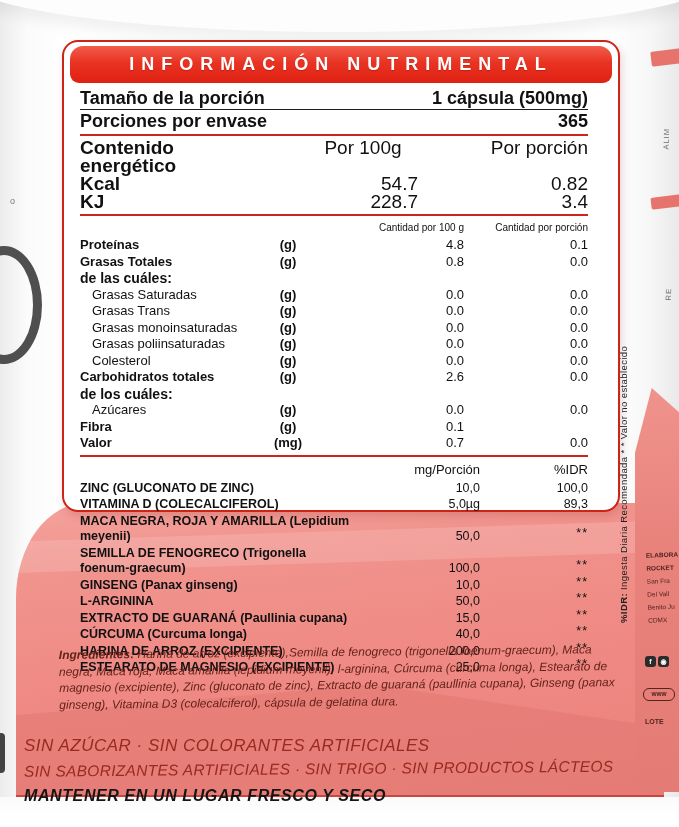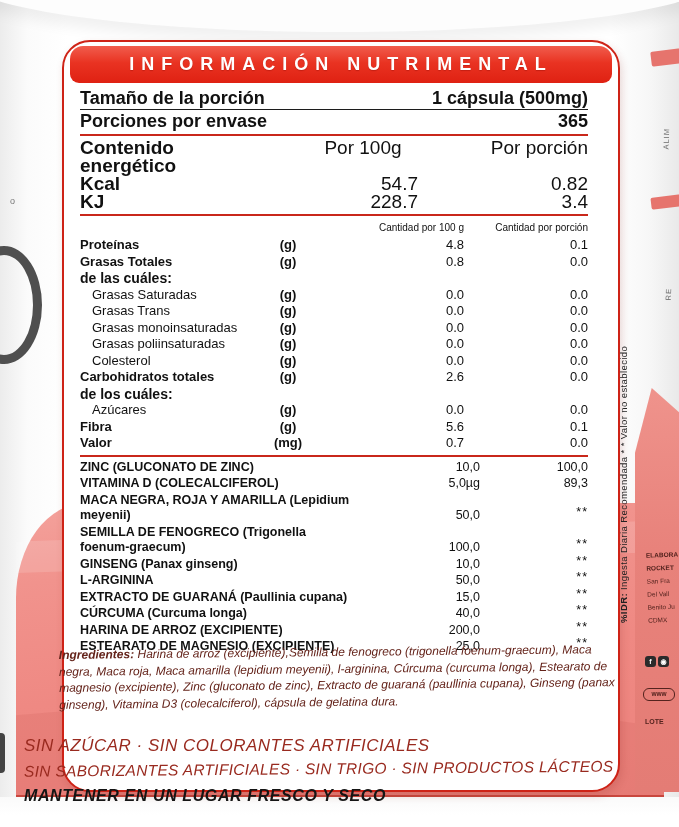--- a/index.html
+++ b/index.html
@@ -33,22 +33,22 @@
   .lote{position:absolute;left:10px;top:330px;color:#54231e;font-size:7px;font-weight:bold;}
   
   .redbar{position:absolute;background:#e6746d;border-radius:2px;transform:rotate(-7deg);z-index:2;}
   .vfrag{position:absolute;color:#6b6b6b;font-size:7.5px;writing-mode:vertical-rl;transform:rotate(182deg);z-index:2;letter-spacing:1px;}
   
   .ring-frag{position:absolute;left:-34px;top:246px;width:58px;height:100px;border:9px solid #4f4f4f;border-radius:50%;background:transparent;}
   .o-frag{position:absolute;left:10px;top:196px;color:#777;font-size:9px;}
   .sliver{position:absolute;left:0;top:733px;width:5px;height:40px;background:#434343;border-radius:0 4px 4px 0;}
   
   .nbox{
-    position:absolute;left:62px;top:40px;width:558px;height:752px;z-index:4;
-    background:#ffffff;border:2px solid #ce2317;border-radius:28px;
+    position:absolute;left:62px;top:40px;width:558px;height:472px;z-index:4;
+    background:#ffffff;border:2px solid #ce2317;border-radius:16px;
     box-shadow:2px 4px 8px rgba(140,40,35,.18);
     box-sizing:border-box;padding:4px 6px 6px 6px;
   }
   .banner{
     height:37px;border-radius:13px 13px 9px 9px;
     background:linear-gradient(180deg,#f15d4d 0%,#e93322 45%,#df2112 100%);
     display:flex;align-items:center;justify-content:center;
   }
   .banner span{color:#ffffff;font-size:18px;letter-spacing:7px;font-weight:bold;text-shadow:0 1px 1px rgba(120,0,0,.3);}
   .content{padding:5px 24px 0 10px;position:relative;}
@@ -224,31 +224,35 @@
       <div class="subhead">de los cuáles:</div>
       <div class="grid4">
         <span class="lab ind">Azúcares</span>
         <span class="unit">(g)</span>
         <span class="v1">0.0</span>
         <span class="v2">0.0</span>
       </div>
       <div class="grid4">
         <span class="lab">Fibra</span>
         <span class="unit">(g)</span>
-        <span class="v1">5.6</span>
         <span class="v2">0.1</span>
       </div>
       <div class="grid4">
         <span class="lab">Valor</span>
         <span class="unit">(mg)</span>
         <span class="v1">0.7</span>
         <span class="v2">0.0</span>
       </div>
       <div class="hr-red"></div>
 
+      <div class="grid3a ahead">
+        <span></span>
+        <span class="v">mg/Porción</span>
+        <span class="i">%IDR</span>
+      </div>
 
       <div class="grid3a">
         <span class="nm">ZINC (GLUCONATO DE ZINC)</span>
         <span class="v">10,0</span>
         <span class="i">100,0</span>
       </div>
       <div class="grid3a">
         <span class="nm">VITAMINA D (COLECALCIFEROL)</span>
         <span class="v">5,0µg</span>
         <span class="i">89,3</span>

